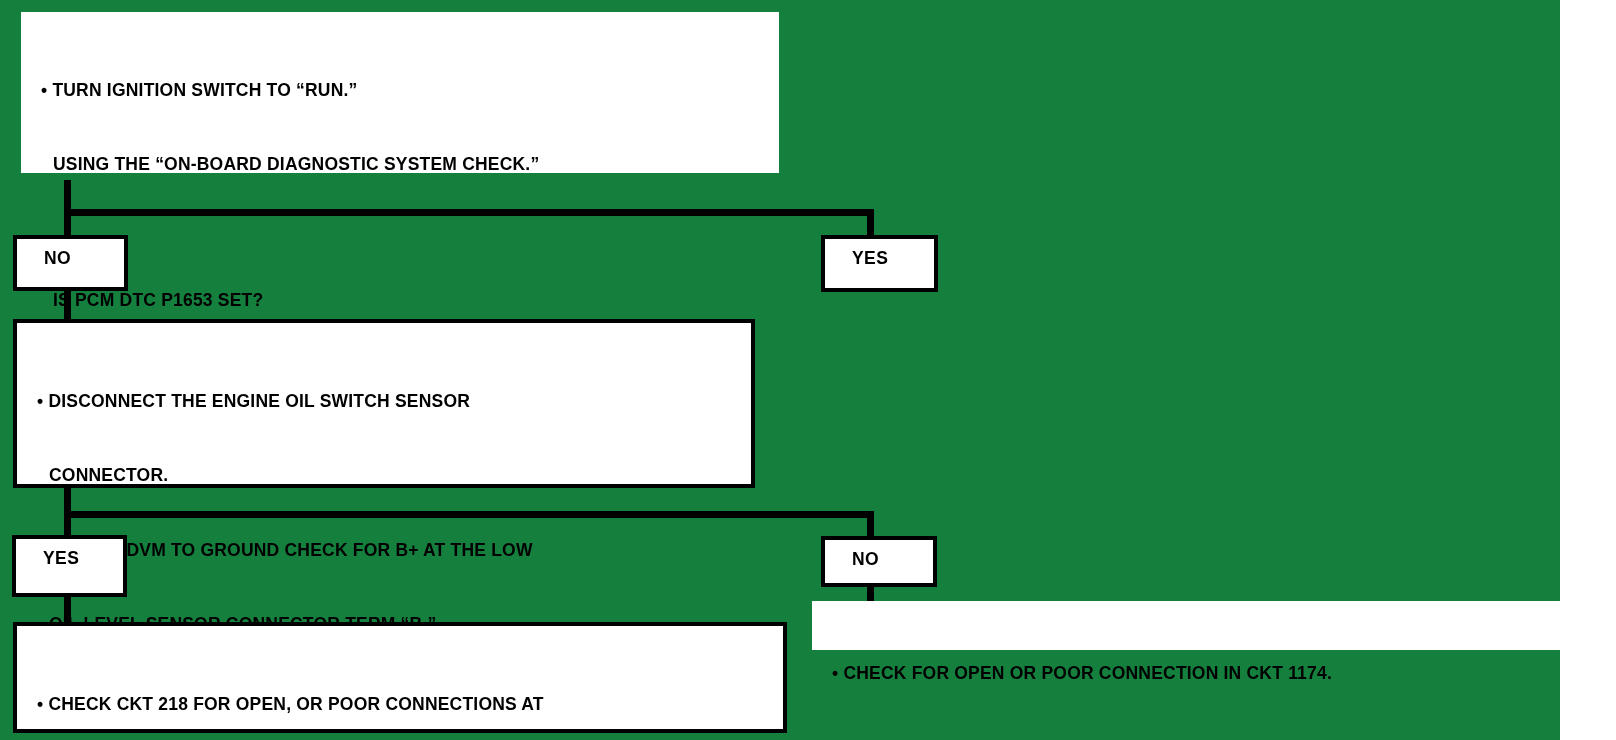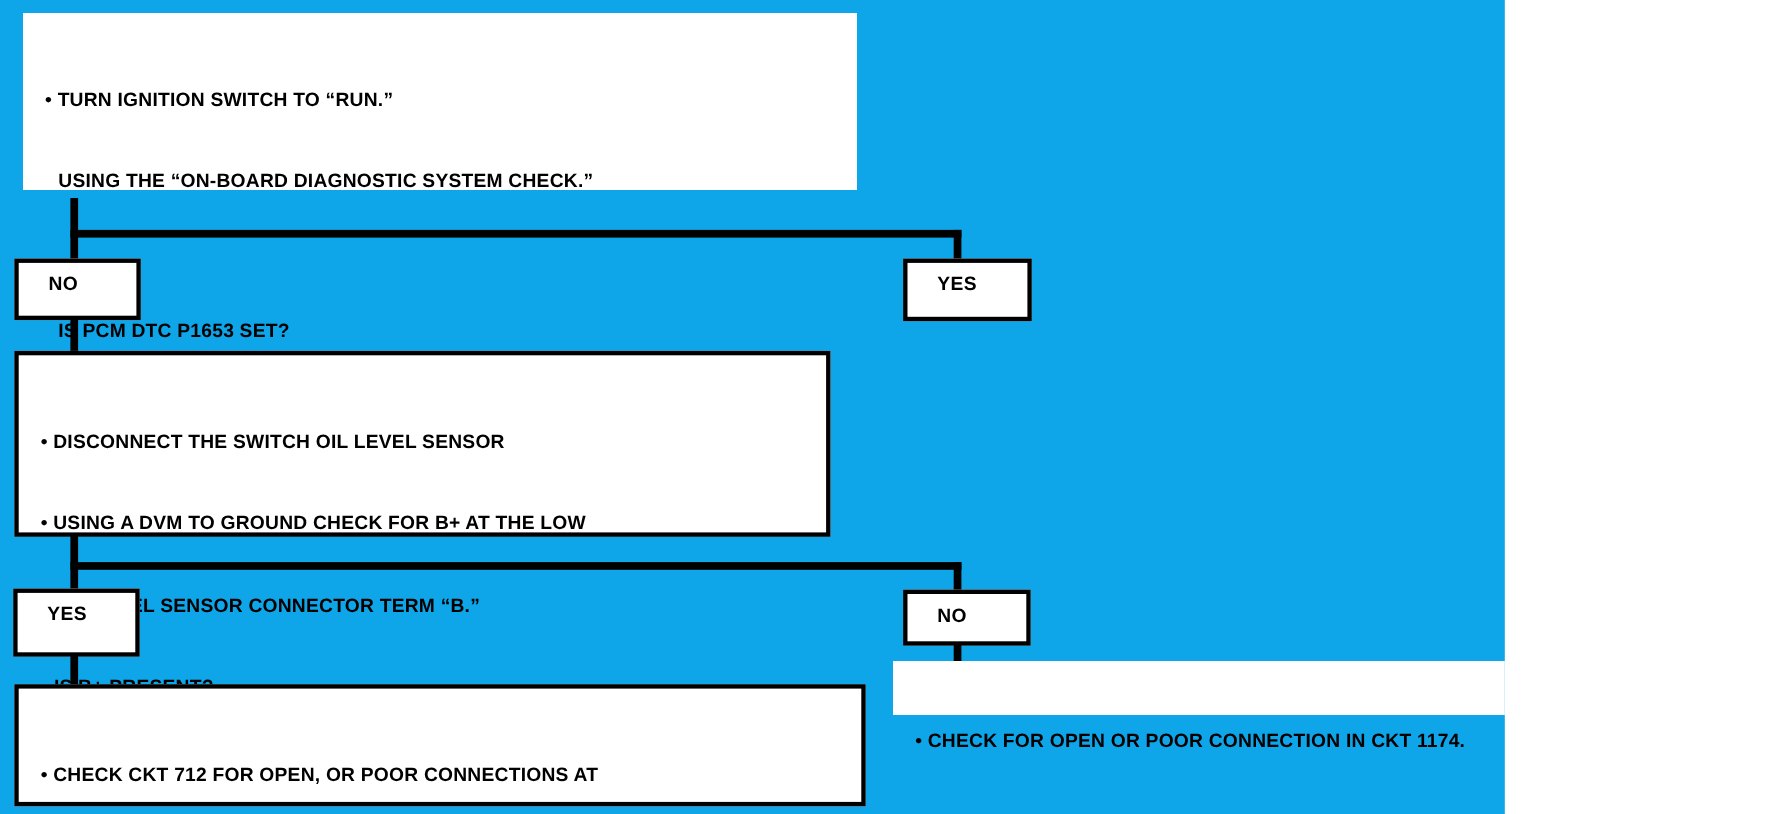--- a/index.html
+++ b/index.html
@@ -6,23 +6,23 @@
   html, body {
     margin: 0;
     padding: 0;
     background: #ffffff;
   }
   body {
     font-family: "Liberation Sans", sans-serif;
   }
   #chart {
     position: relative;
-    width: 1368px;
+    width: 1560px;
     height: 740px;
-    background: #0ea5e9;
+    background: #15803d;
     overflow: hidden;
   }
 
   
   .node {
     position: absolute;
     box-sizing: border-box;
     background: #ffffff;
   }
   
@@ -124,21 +124,22 @@
   </div>
 
   <div class="node answer-box" style="left:821px; top:235px; width:117px; height:57px;">
     <span class="answer-label">YES</span>
   </div>
 
   <div class="conn" style="left:64px; top:290px; width:7px; height:30px;"></div>
 
   <div class="node solid statement-box" style="left:13px; top:319px; width:742px; height:169px;">
     <div class="body-text">
-      <span class="bullet-line">• DISCONNECT THE SWITCH OIL LEVEL SENSOR</span>
+      <span class="bullet-line">• DISCONNECT THE ENGINE OIL SWITCH SENSOR</span>
+      <span class="plain-line">CONNECTOR.</span>
       <span class="bullet-line">• USING A DVM TO GROUND CHECK FOR B+ AT THE LOW</span>
       <span class="plain-line">OIL LEVEL SENSOR CONNECTOR TERM “B.”</span>
       <span class="plain-line">IS B+ PRESENT?</span>
     </div>
   </div>
 
   <div class="conn" style="left:64px; top:487px; width:7px; height:50px;"></div>
   <div class="conn" style="left:64px; top:511px; width:810px; height:7px;"></div>
   <div class="conn" style="left:867px; top:511px; width:7px; height:27px;"></div>
 
@@ -148,21 +149,21 @@
 
   <div class="node answer-box" style="left:821px; top:536px; width:116px; height:51px;">
     <span class="answer-label">NO</span>
   </div>
 
   <div class="conn" style="left:64px; top:596px; width:7px; height:28px;"></div>
   <div class="conn" style="left:867px; top:586px; width:7px; height:38px;"></div>
 
   <div class="node solid statement-box" style="left:13px; top:622px; width:774px; height:111px;">
     <div class="body-text">
-      <span class="bullet-line">• CHECK CKT 712 FOR OPEN, OR POOR CONNECTIONS AT</span>
+      <span class="bullet-line">• CHECK CKT 218 FOR OPEN, OR POOR CONNECTIONS AT</span>
       
       
     </div>
   </div>
 
   <div class="node hatched statement-box" style="left:805px; top:594px; width:790px; height:63px;">
     <div class="body-text" style="top:10px;">
       <span class="bullet-line">• CHECK FOR OPEN OR POOR CONNECTION IN CKT 1174.</span>
       
     </div>

